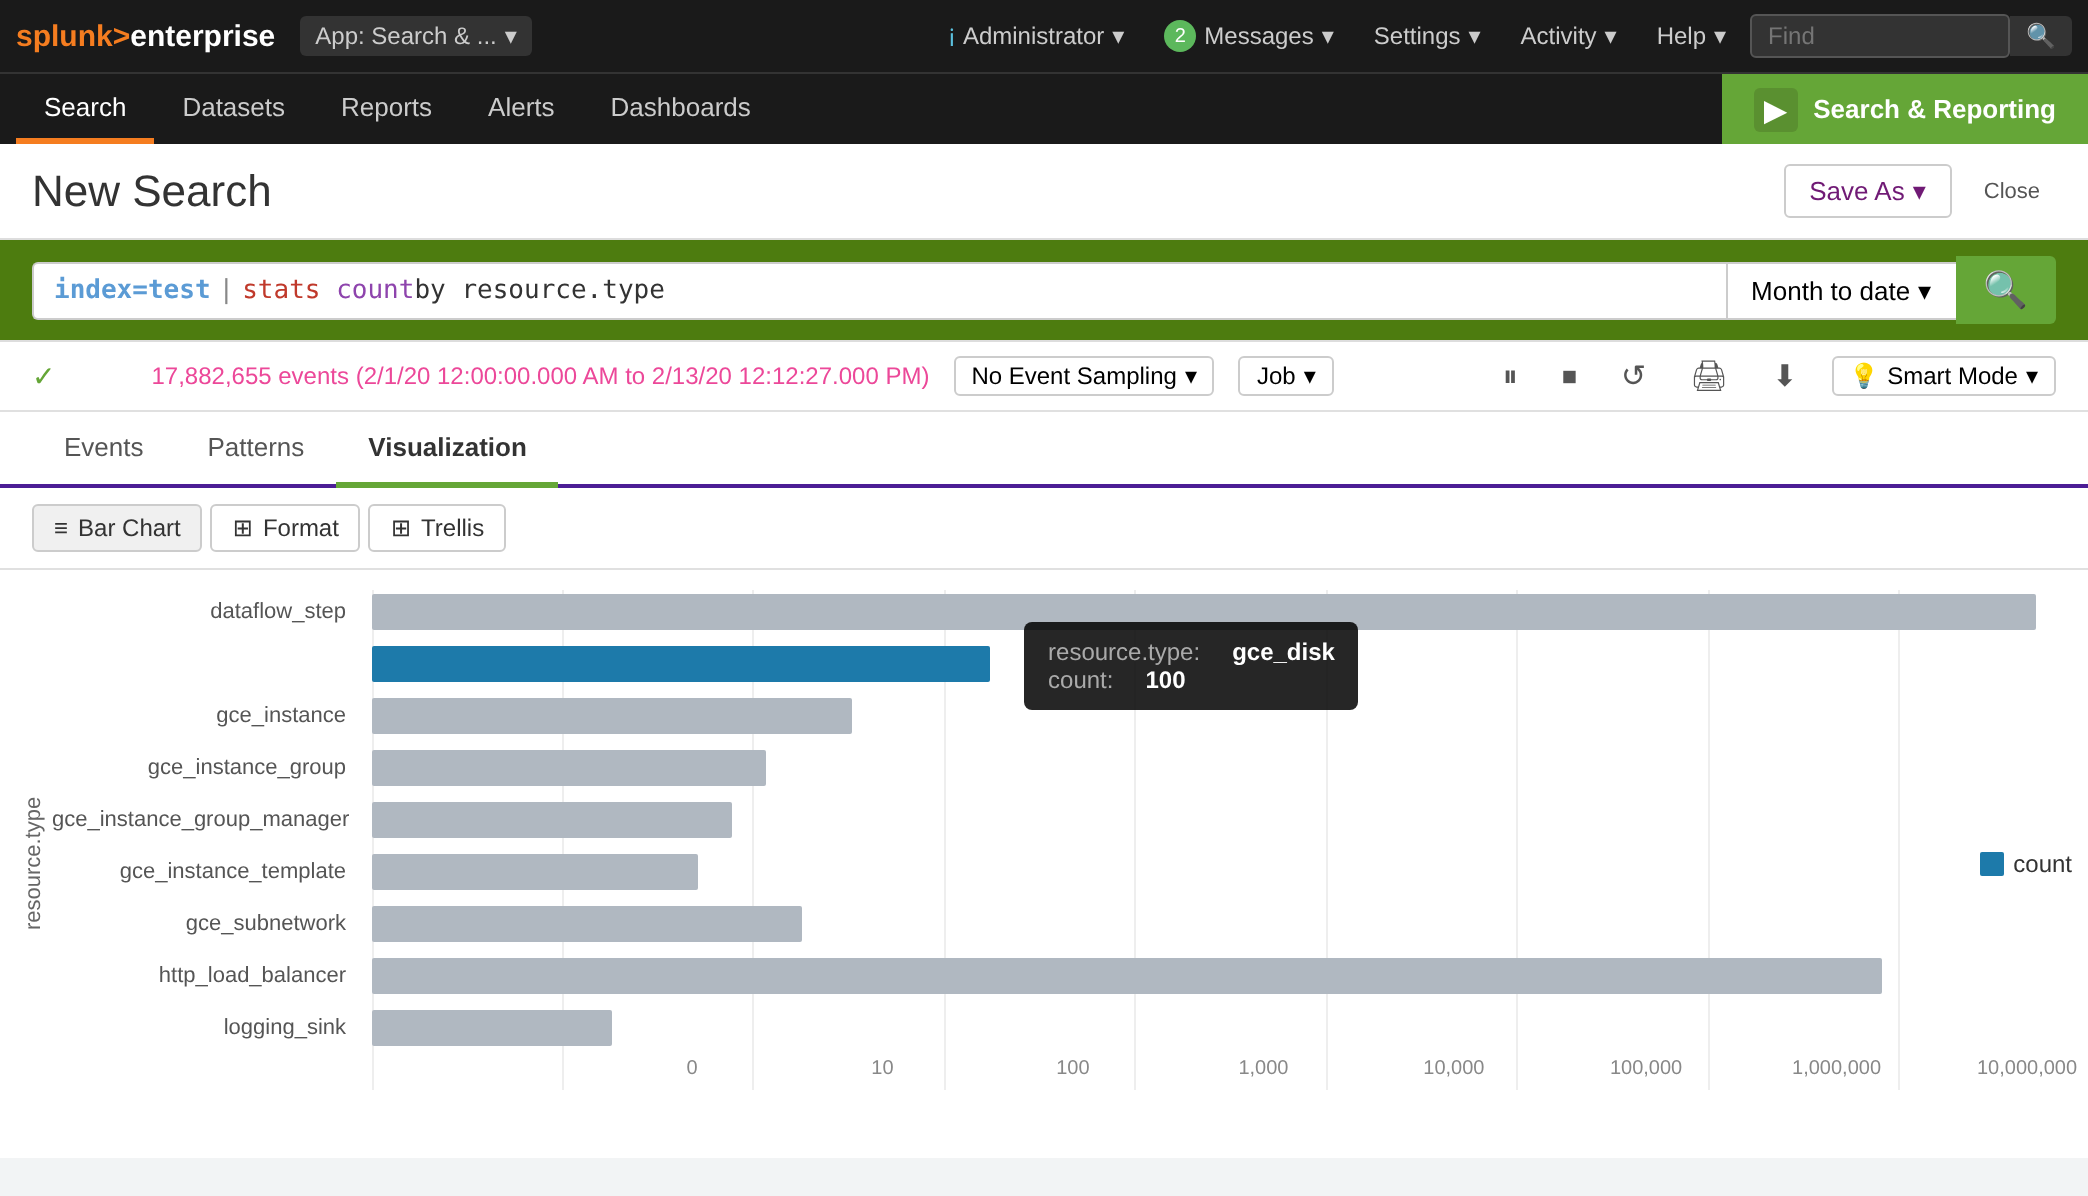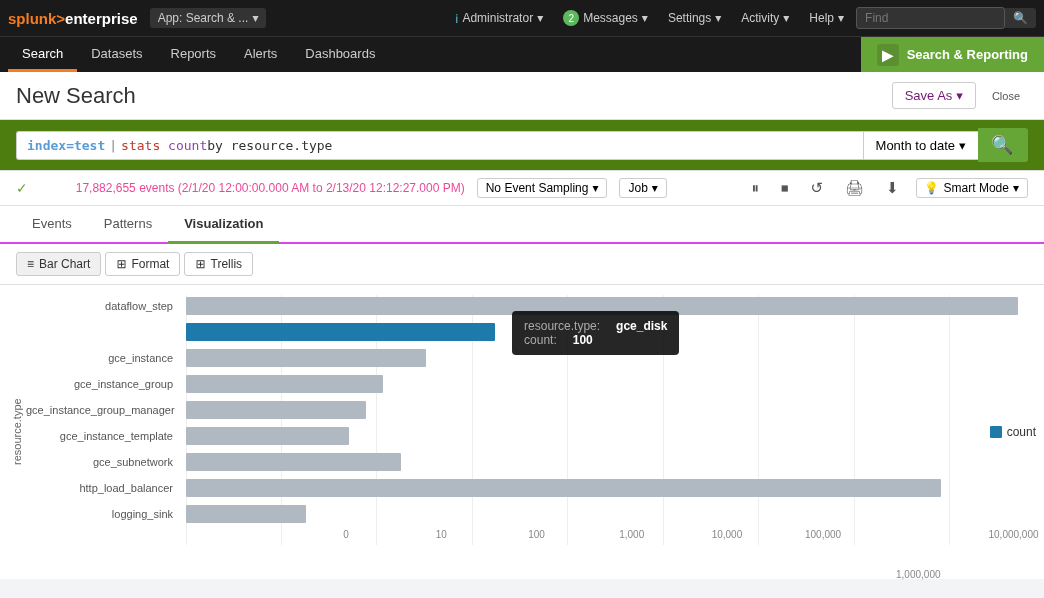--- a/index.html
+++ b/index.html
@@ -50,21 +50,21 @@
       font-size: 10px;
       display: flex; align-items: center; justify-content: center;
     }
     .nav-find {
       background: #333;
       border: 1px solid #555;
       color: #ccc;
       padding: 3px 8px;
       border-radius: 3px;
       font-size: 12px;
-      width: 149px;
+      width: 130px;
     }
 
     
     .second-nav {
       background: #1a1a1a;
       display: flex;
       align-items: stretch;
       height: 36px;
       padding: 0 0 0 8px;
       border-top: 1px solid #333;
@@ -232,21 +232,21 @@
       padding: 2px 8px;
       font-size: 12px;
       cursor: pointer;
       display: flex; align-items: center; gap: 4px;
     }
 
     
     .tab-bar {
       background: #fff;
       display: flex;
-      border-bottom: 2px solid #d946ef;
+      border-bottom: 2px solid #4c1d95;
       padding: 0 16px;
     }
     .tab-item {
       padding: 10px 16px;
       cursor: pointer;
       font-size: 13px;
       color: #555;
       border-bottom: 3px solid transparent;
       margin-bottom: -2px;
     }
@@ -620,21 +620,21 @@
             </div>
           </div>
 
           <div class="x-axis" style="padding-right:80px; margin-top:4px; height:16px; position:relative; width:calc(100% - 0px);">
             <span class="x-tick" style="left:0%;">0</span>
             <span class="x-tick" style="left:11.1%;">10</span>
             <span class="x-tick" style="left:22.2%;">100</span>
             <span class="x-tick" style="left:33.3%;">1,000</span>
             <span class="x-tick" style="left:44.4%;">10,000</span>
             <span class="x-tick" style="left:55.6%;">100,000</span>
-            <span class="x-tick" style="left:66.7%;margin-top:40px;">1,000,000</span>
+            <span class="x-tick" style="left:66.7%;">1,000,000</span>
             <span class="x-tick" style="left:77.8%;">10,000,000</span>
           </div>
         </div>
       </div>
 
       <div class="chart-legend">
         <div class="legend-item">
           <div class="legend-color" style="background:#1d7aaa;"></div>
           <span>count</span>
         </div>

